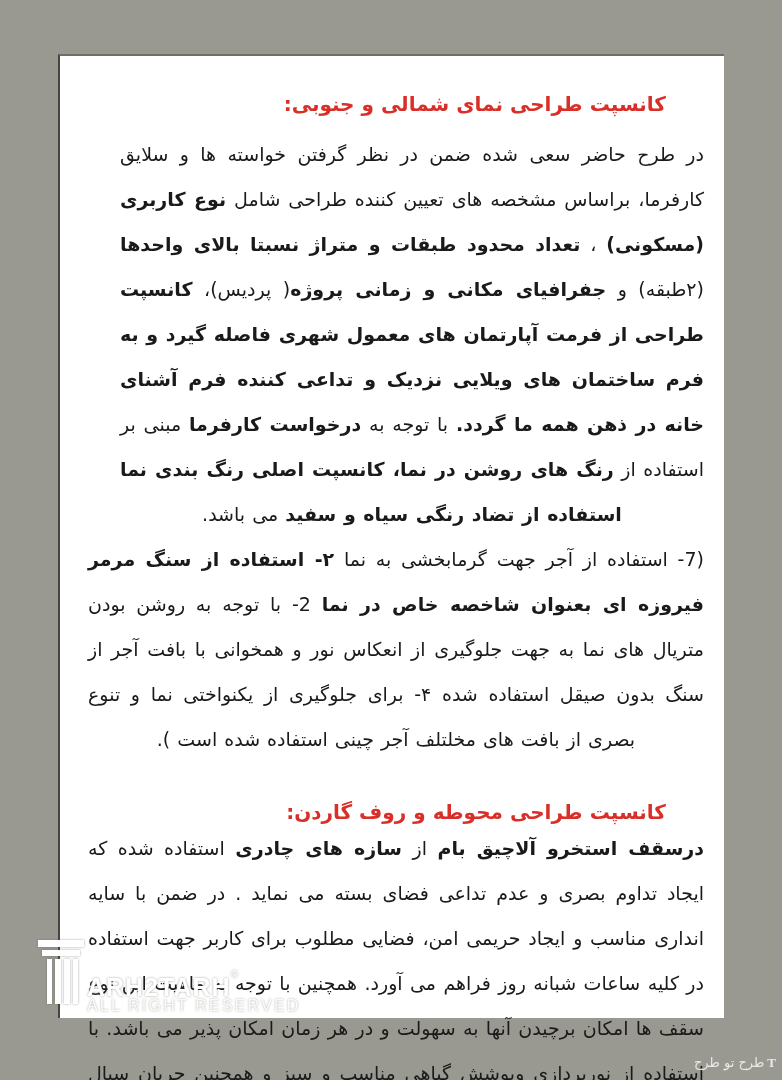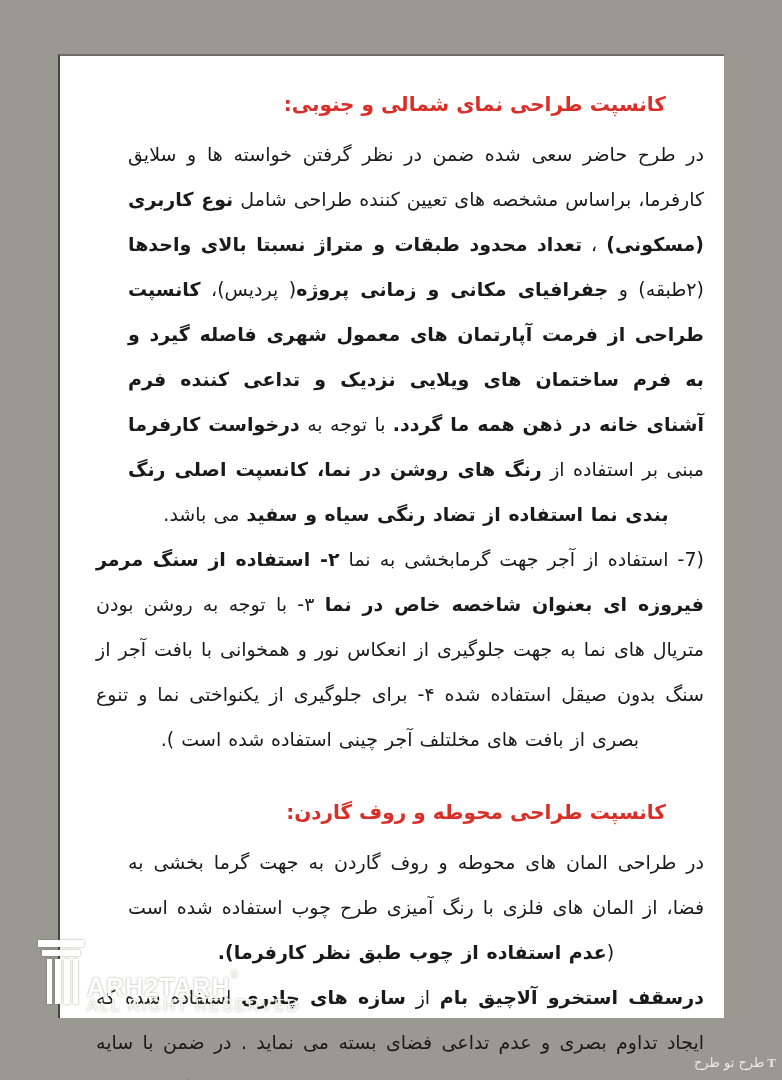--- a/index.html
+++ b/index.html
@@ -16,21 +16,21 @@
     background:var(--bg);
     font-family:"DejaVu Sans",sans-serif;
   }
   .paper{
     position:absolute;left:58px;top:54px;
     width:666px;height:964px;
     box-sizing:border-box;
     background:var(--paper);
     border-left:2px solid #45453d;
     border-top:2px solid #6f6e64;
-    padding:34px 20px 0 36px;
+    padding:34px 20px 0 28px;
     direction:rtl;
   }
   .heading{
     color:var(--red);
     font-size:20px;font-weight:bold;
     line-height:28px;
     text-align:right;
     margin:0 38px 0 0;
   }
   .heading.h2{margin-top:36px;}
@@ -81,25 +81,24 @@
   .wm-fa{font-size:13px;line-height:12px;}
 </style>
 </head>
 <body>
 
 <div class="paper">
   <h2 class="heading h1">کانسپت طراحی نمای شمالی و جنوبی:</h2>
 
   <p class="para pt"><span>در طرح حاضر سعی شده ضمن در نظر گرفتن خواسته ها و سلایق کارفرما،  براساس مشخصه های تعیین کننده طراحی شامل </span><span class="b">نوع کاربری (مسکونی)</span><span> ، </span><span class="b">تعداد محدود طبقات و متراژ نسبتا بالای واحدها</span><span> (۲طبقه) و </span><span class="b">جفرافیای مکانی و زمانی پروژه</span><span>( پردیس)،  </span><span class="b">کانسپت طراحی از فرمت آپارتمان های معمول شهری  فاصله گیرد و به فرم ساختمان های ویلایی  نزدیک  و تداعی کننده فرم آشنای خانه در ذهن همه ما گردد.</span><span> با توجه به </span><span class="b">درخواست کارفرما</span><span> مبنی بر استفاده از </span><span class="b">رنگ های روشن در نما، کانسپت اصلی  رنگ بندی نما استفاده از تضاد رنگی سیاه و سفید</span><span>  می باشد.</span></p>
 
-  <p class="para"><span>(7- استفاده  از آجر جهت گرمابخشی به نما </span><span class="b">۲- استفاده از سنگ مرمر  فیروزه ای بعنوان  شاخصه خاص در نما</span><span>  ۳- با توجه به روشن بودن متریال های نما به جهت  جلوگیری از انعکاس نور و همخوانی با بافت آجر از سنگ بدون صیقل استفاده شده ۴- برای  جلوگیری از یکنواختی نما و تنوع بصری از بافت های مخلتلف آجر چینی استفاده شده است ).</span></p>
+  <p class="para"><span>(7- استفاده  از آجر جهت گرمابخشی به نما </span><span class="b">۲- استفاده از سنگ مرمر  فیروزه ای بعنوان  شاخصه خاص در نما</span><span>  2- با توجه به روشن بودن متریال های نما به جهت  جلوگیری از انعکاس نور و همخوانی با بافت آجر از سنگ بدون صیقل استفاده شده ۴- برای  جلوگیری از یکنواختی نما و تنوع بصری از بافت های مخلتلف آجر چینی استفاده شده است ).</span></p>
 
   <h2 class="heading h2">کانسپت  طراحی محوطه و روف گاردن:</h2>
 
-  <p class="para pt"><span>در طراحی المان های محوطه و روف گاردن به جهت گرما بخشی به فضا، از المان های فلزی با رنگ آمیزی طرح چوب استفاده شده است (</span><span class="b">عدم استفاده از چوب طبق  نظر کارفرما).</span></p>
 
   <p class="para"><span class="b">درسقف استخرو آلاچیق بام</span><span> از </span><span class="b">سازه های چادری</span><span> استفاده شده که ایجاد تداوم بصری و عدم تداعی فضای بسته می نماید . در ضمن با سایه  انداری مناسب و  ایجاد حریمی امن، فضایی مطلوب  برای کاربر جهت استفاده در کلیه ساعات شبانه روز فراهم می آورد. همچنین با توجه به ماهیت این نوع سقف ها امکان برچیدن آنها به سهولت و در هر زمان امکان پذیر می باشد.  با استفاده از نورپردازی وپوشش گیاهی مناسب  و سبز و همچنین جریان سیال آب سعی شده فضاهای کاربری مورد نظر کارفرما(فضای نشیمن ، باربیکیو و فضای سبز..)  با </span></p>
 </div>
 
 <div class="logo">
   <svg width="46" height="64" viewBox="0 0 46 64" fill="currentColor" aria-hidden="true">
     <rect x="0" y="0" width="46" height="7"></rect>
     <rect x="4" y="10" width="38" height="6"></rect>
     <rect x="9" y="19" width="5" height="45"></rect>
     <rect x="17" y="19" width="6" height="45"></rect>

